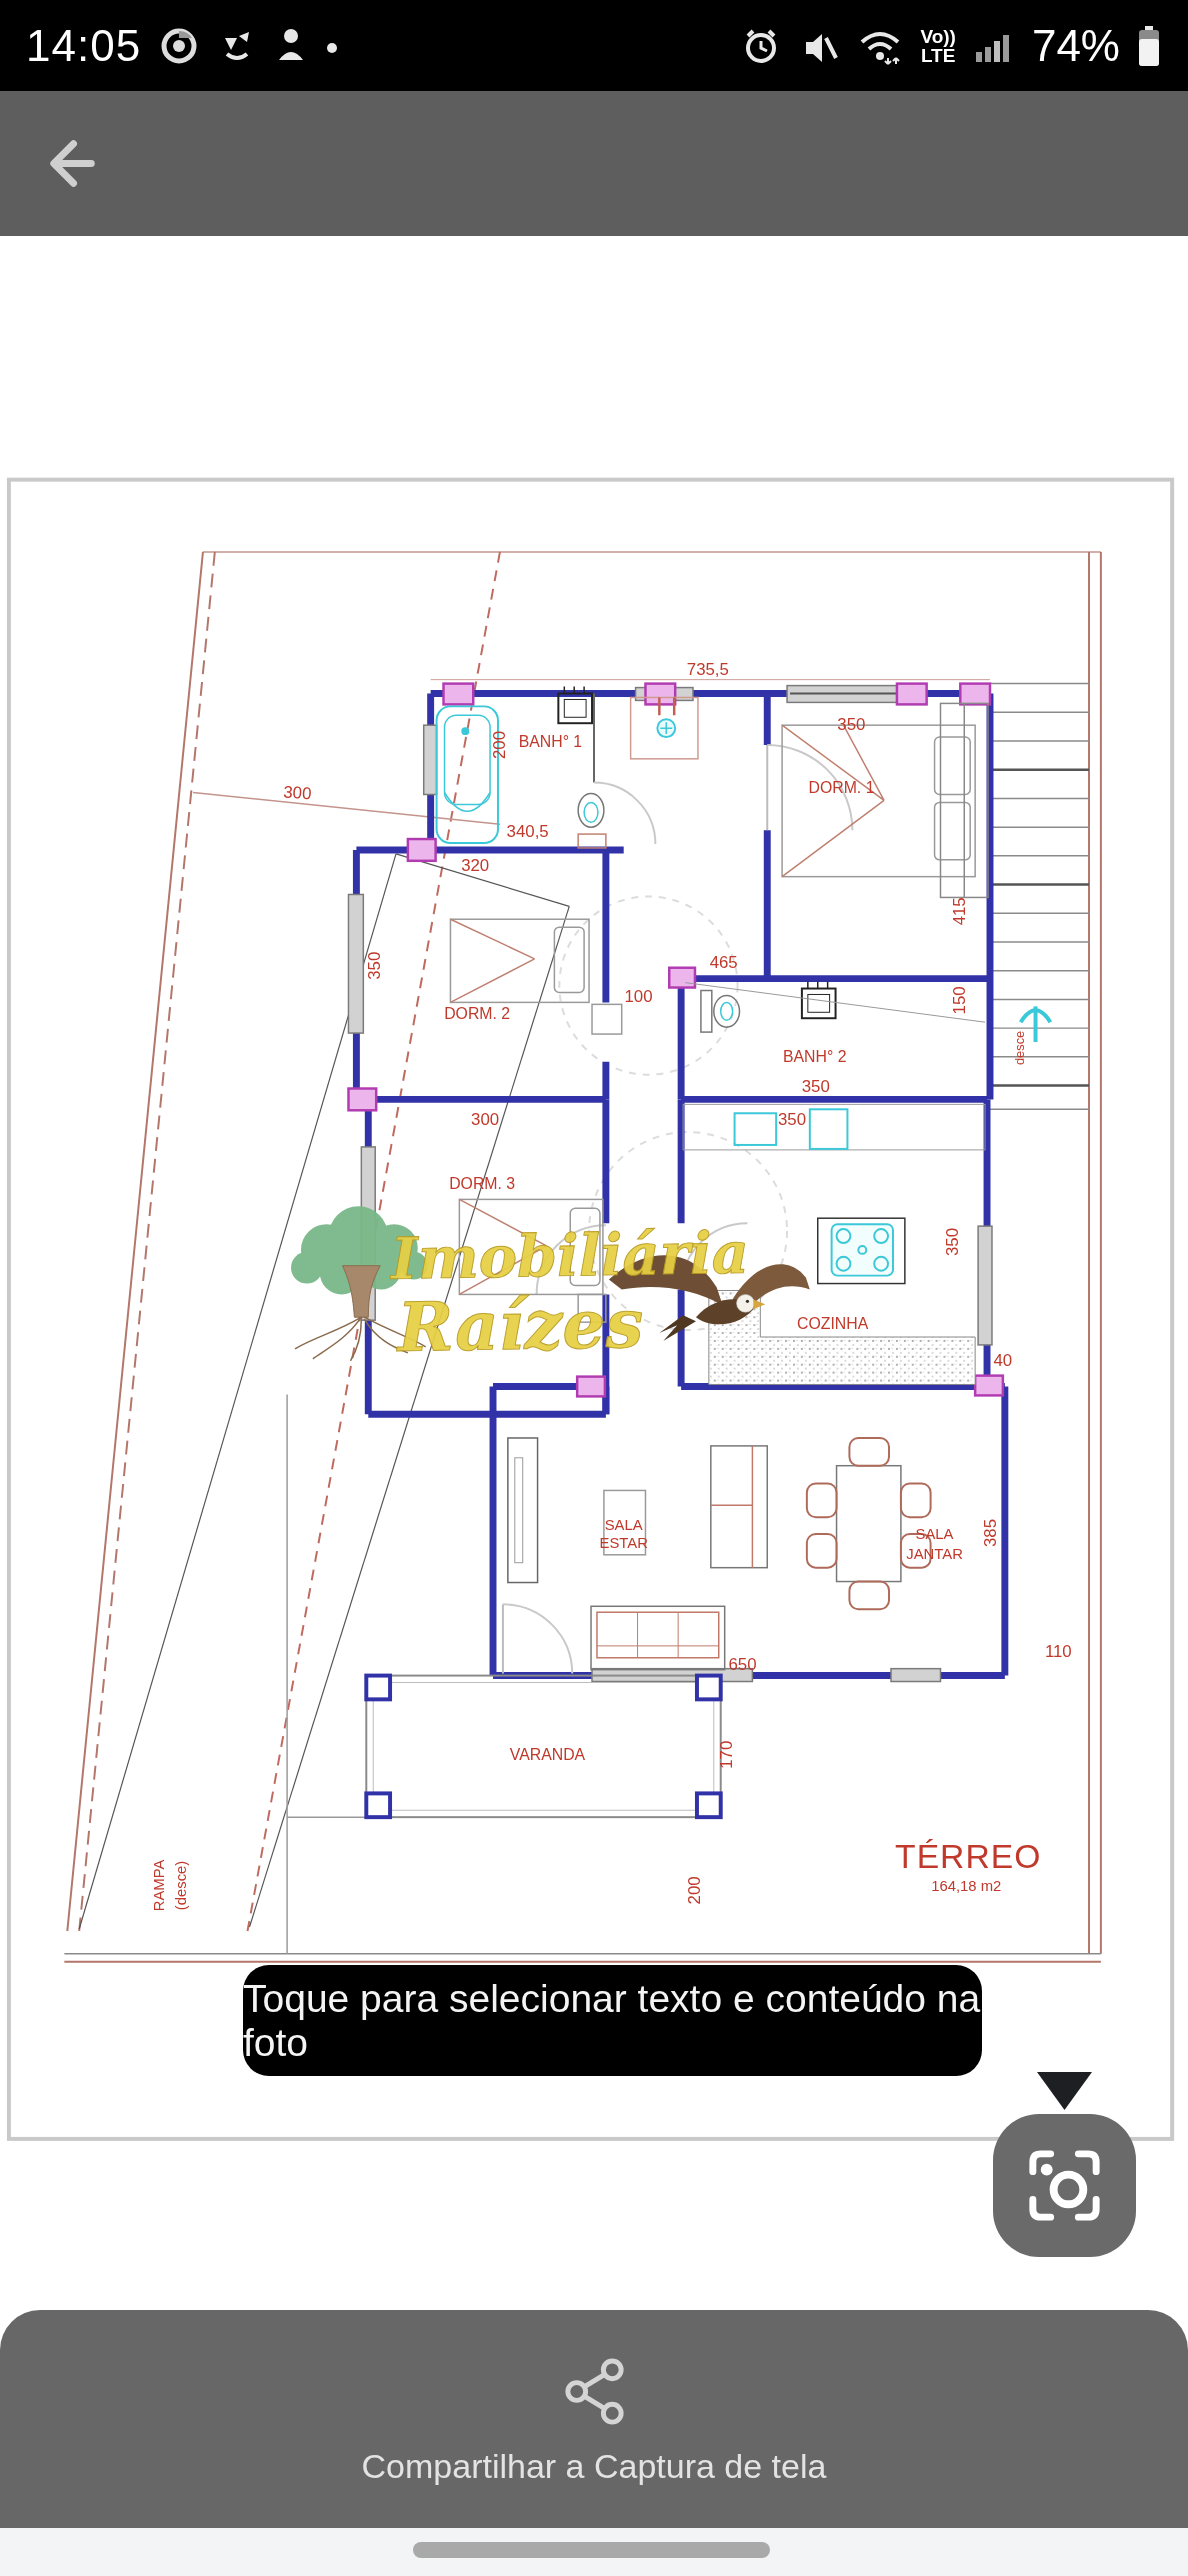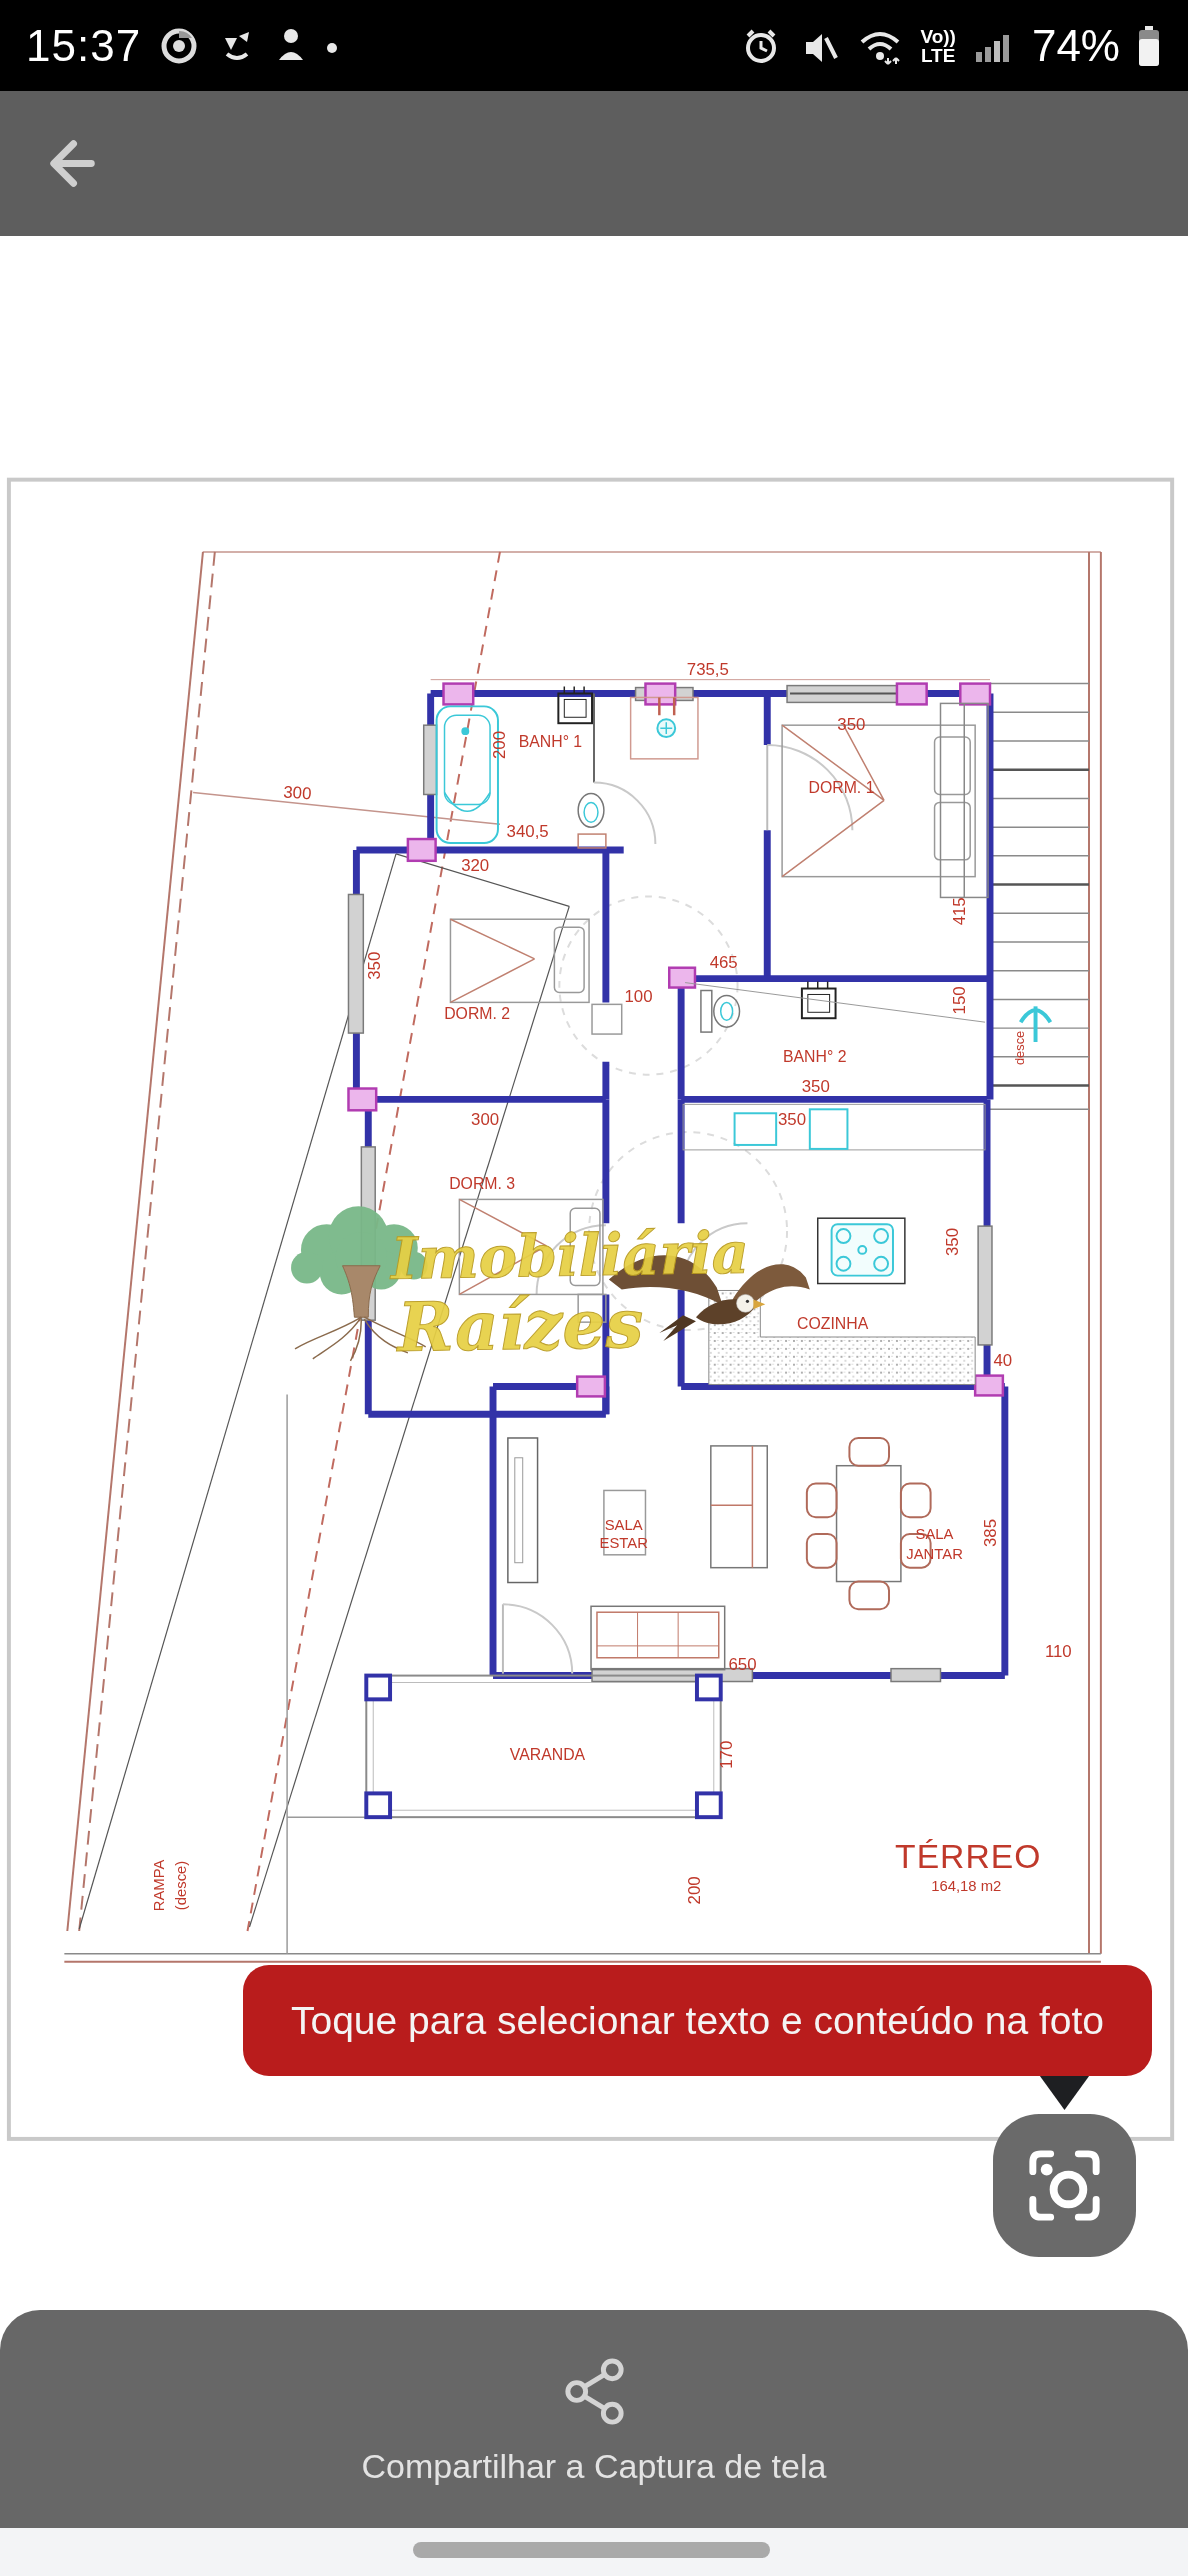--- a/index.html
+++ b/index.html
@@ -11,21 +11,21 @@
   .sb-group{display:flex;align-items:center;gap:16px;}
   .sb-time{font-size:44px;letter-spacing:1px;}
   .sb-batt{font-size:44px;}
   .volte{display:flex;flex-direction:column;line-height:1;color:#fff;font-size:19px;font-weight:bold;text-align:center;}
   
   #header{left:0;top:91px;width:1188px;height:145px;background:#5e5e5e;z-index:10;}
   #backbtn{left:34px;top:30px;width:85px;height:85px;cursor:pointer;}
   
   #plansvg{left:0;top:0;width:1188px;height:2576px;z-index:1;}
   
-  #tooltip{left:243px;top:1965px;width:909px;height:111px;background:#b91c1c;border-radius:26px;
+  #tooltip{left:243px;top:1965px;width:739px;height:111px;background:#000000;border-radius:26px;
     display:flex;align-items:center;justify-content:center;z-index:20;}
   #tooltip span{color:#f4f4f4;font-size:39px;}
   #tooltip-tail{left:1037px;top:2072px;width:55px;height:38px;background:#1e1f22;
     clip-path:polygon(0 0,100% 0,50% 100%);z-index:19;}
   
   #lensbtn{left:993px;top:2114px;width:143px;height:143px;border-radius:46px;background:#6a6a6a;
     display:flex;align-items:center;justify-content:center;z-index:21;cursor:pointer;}
   
   #sharebar{left:0;top:2310px;width:1188px;height:219px;background:#676767;border-radius:40px 40px 0 0;
     display:flex;flex-direction:column;align-items:center;justify-content:center;gap:18px;z-index:15;cursor:pointer;}
@@ -332,21 +332,21 @@
     <text x="707" y="1909" transform="rotate(-90 707 1909)">200</text>
     <text x="166" y="1904" font-size="15" transform="rotate(-90 166 1904)">RAMPA</text>
     <text x="188" y="1904" font-size="15" transform="rotate(-90 188 1904)">(desce)</text>
     <text x="978" y="1886" font-size="34" letter-spacing="1">TÉRREO</text>
     <text x="976" y="1910" font-size="15">164,18 m2</text>
   </g>
 </svg>
 
 <div id="statusbar" class="abs">
   <div class="sb-group">
-    <span class="sb-time">15:37</span>
+    <span class="sb-time">14:05</span>
     <svg width="44" height="44" viewBox="0 0 44 44">
       <circle cx="22" cy="22" r="15" fill="none" stroke="#ddd" stroke-width="5"></circle>
       <circle cx="22" cy="22" r="6" fill="#ddd"></circle>
       <path d="M22,7 A15,15 0 0 1 35,14 L22,14 Z" fill="#999"></path>
     </svg>
     <svg width="40" height="44" viewBox="0 0 40 44">
       <path d="M8,14 L20,14 L14,26 Z" fill="#e8e8e8"></path>
       <path d="M22,12 L32,8 L30,18 Z" fill="#e8e8e8"></path>
       <path d="M10,30 Q20,38 30,30" stroke="#e8e8e8" stroke-width="4" fill="none"></path>
     </svg>

